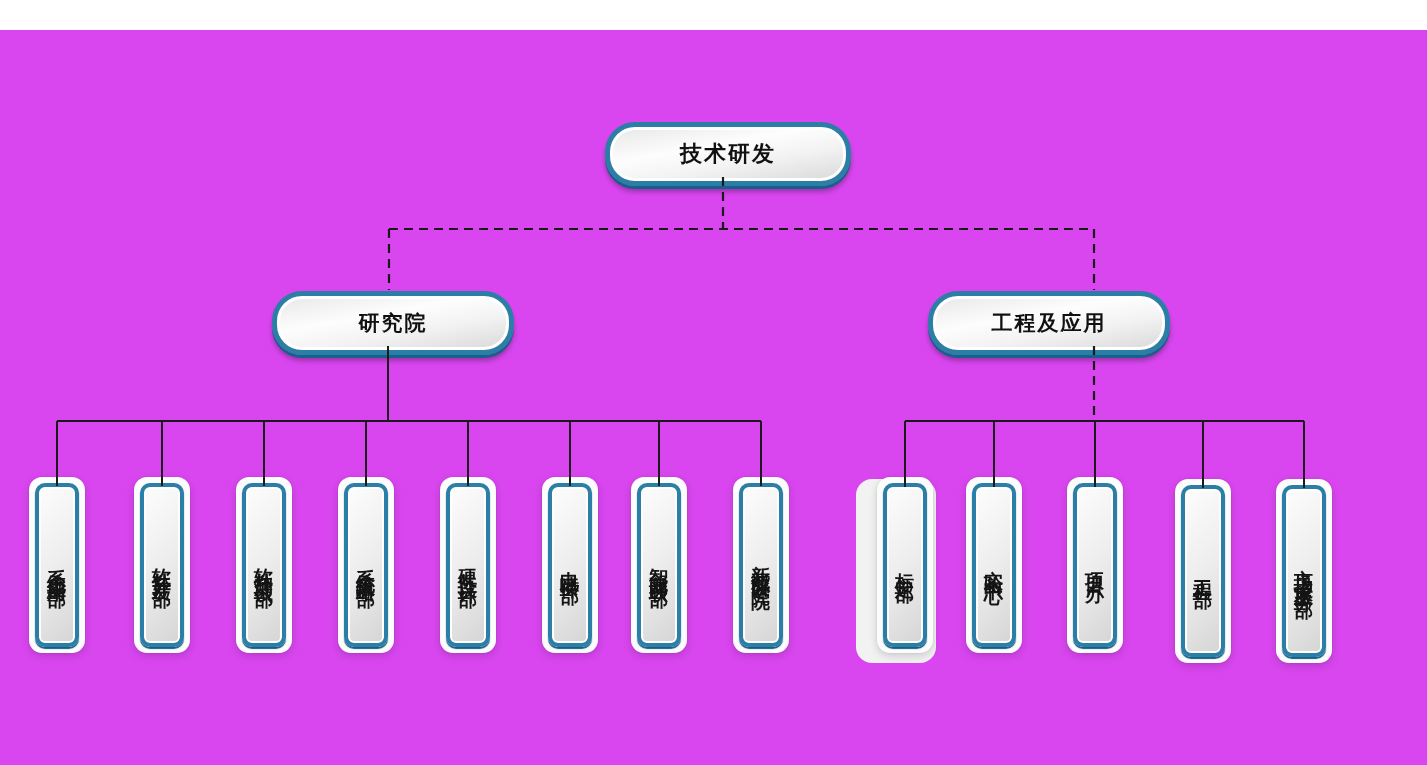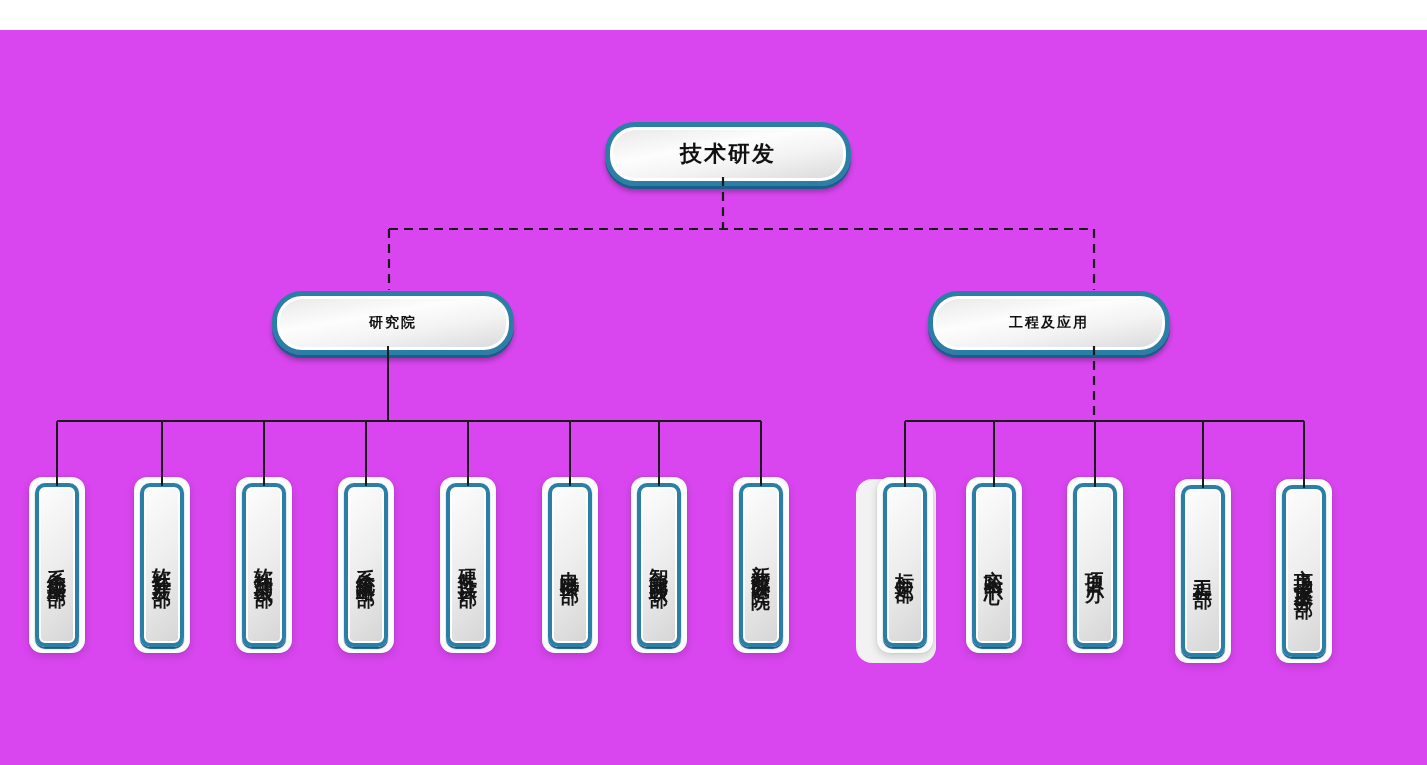--- a/index.html
+++ b/index.html
@@ -14,21 +14,21 @@
   
   .pill{
     position:absolute;z-index:2;display:flex;align-items:center;justify-content:center;
     border:5px solid #2b7ea6;border-radius:30px;
     background:linear-gradient(170deg,#e7e7e7 0%,#fdfdfd 38%,#f3f3f3 62%,#d8d8d8 100%);
     box-shadow:0 3px 0 #15618a,0 6px 5px rgba(0,0,0,0.28),
                inset 0 0 0 3px #ffffff,inset 0 2px 2px rgba(255,255,255,0.9);
   }
   .pill span{font-weight:bold;color:#111;letter-spacing:2px;}
   .pill.root span{font-size:22px;}
-  .pill.branch span{font-size:14px;font-family:Liberation Serif, serif;}
+  .pill.branch span{font-size:21px;font-family:Liberation Serif, serif;}
 
   
   .leaf{
     position:absolute;z-index:2;top:447px;width:56px;height:176px;
     background:#fcfcfc;border-radius:13px;
     box-shadow:0 3px 8px rgba(0,0,0,0.16),0 0 0 1px rgba(0,0,0,0.03);
   }
   .leaf.tall{top:449px;height:184px;}
   .leaf .box{
     position:absolute;left:6px;right:6px;top:6px;bottom:6px;

